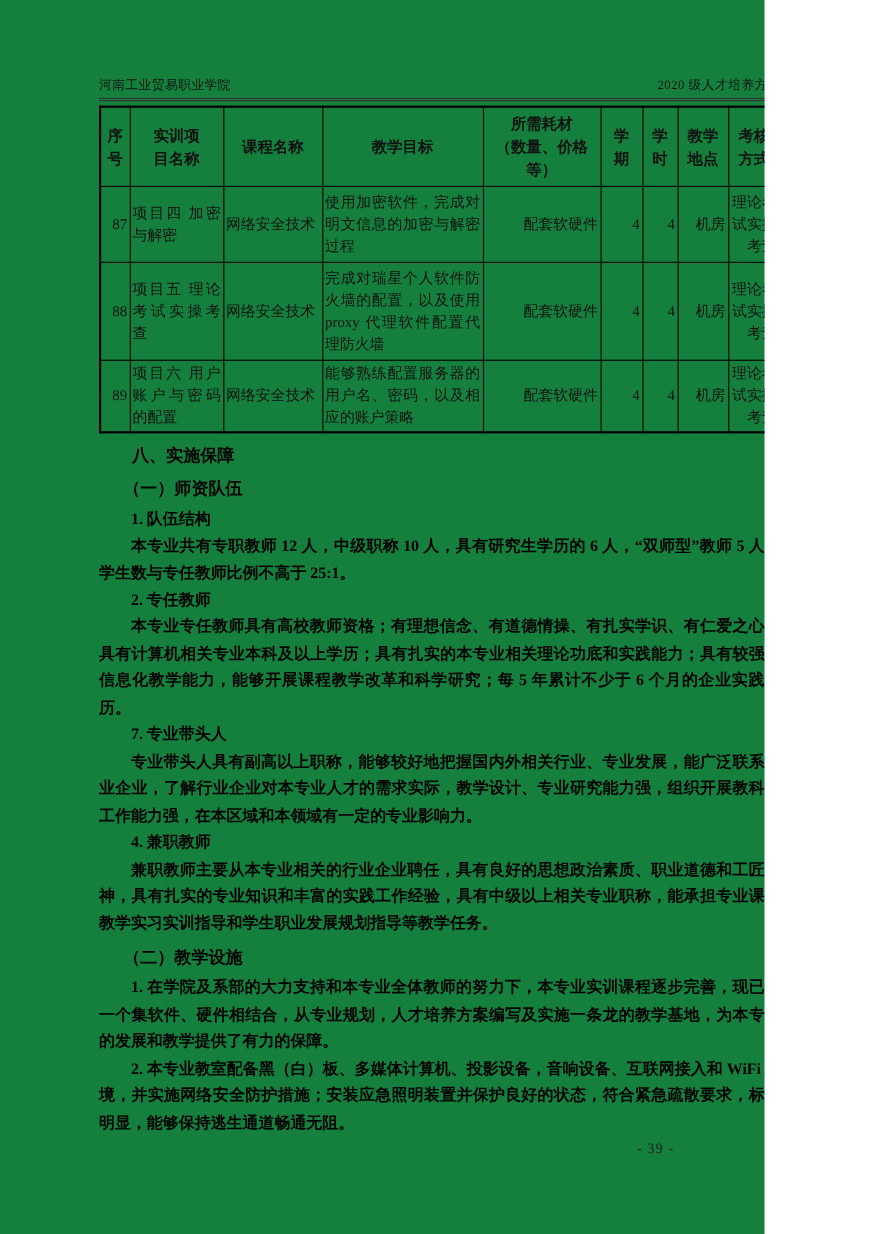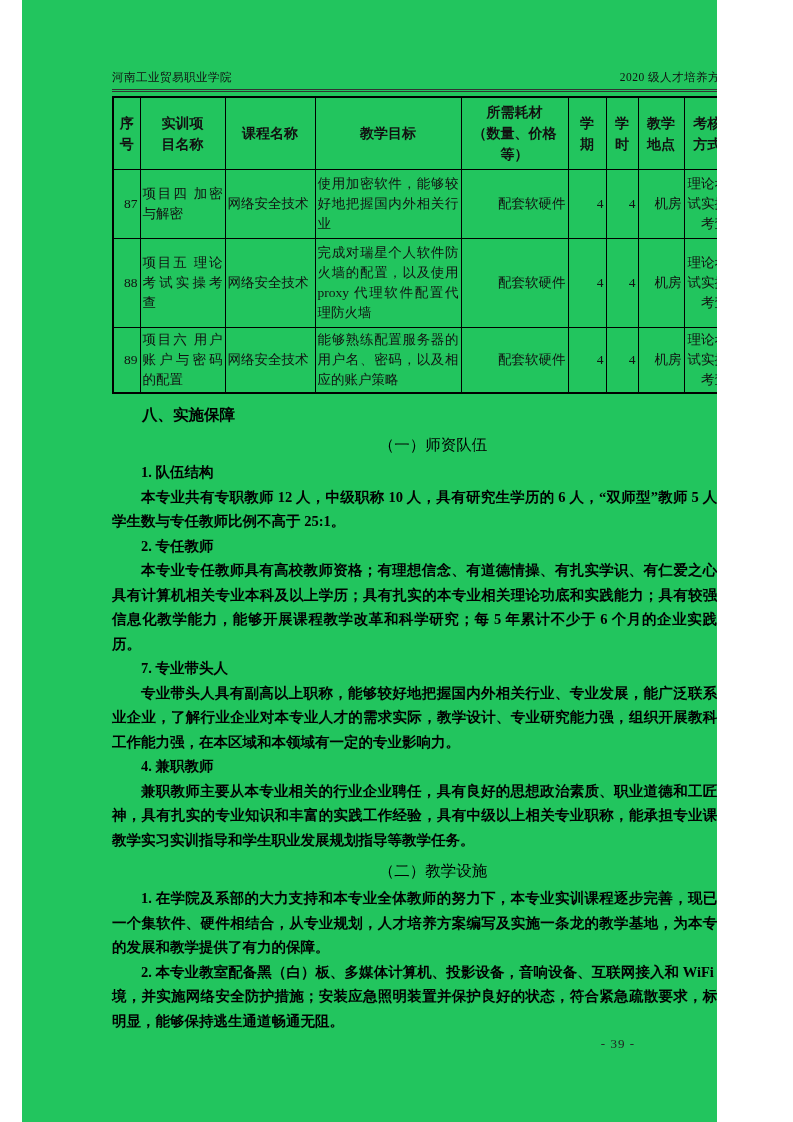--- a/index.html
+++ b/index.html
@@ -1,23 +1,22 @@
 <!DOCTYPE html>
 <html><head>
 <meta charset="utf-8">
 <style>
   html,body { margin:0; padding:0; background:#ffffff; }
   .page {
     position:relative;
     width:695px; height:1122px;
-    background:#22c55e;
+    background:#15803d;
     color:#111111;
     font-family:"Liberation Serif","DejaVu Serif",serif;
     overflow:hidden;
-    margin-left:22px;
   }
   
   .doc-header {
     position:absolute; left:90px; top:70px; width:620px;
     display:flex; justify-content:space-between; align-items:flex-end;
     font-size:11.5px; letter-spacing:0.5px;
     padding-bottom:4px;
     border-bottom:3px double #333333;
   }
   
@@ -55,23 +54,22 @@
 
   h2.sec-title {
     margin:10px 0 0 30px;
     font-family:Liberation Serif, serif;
     font-size:15.5px; font-weight:bold; color:#000;
     line-height:22px;
   }
   h3.sub-title {
     margin:8px 0 4px 22px;
     font-family:"Liberation Sans","DejaVu Sans",sans-serif;
-    font-size:15.5px; font-weight:normal; color:#000;
+    font-size:15.5px; font-weight:bold; color:#000;
     line-height:22px;
-    text-align:center;
   }
   p.body-para {
     margin:0;
     font-size:14.5px;
     line-height:24.5px;
     text-indent:2em;
     text-align:justify;
     color:#000;
     font-weight:bold;
   }
@@ -122,21 +120,21 @@
 地点</th>
           <th>考核
 方式</th>
         </tr>
       </thead>
       <tbody>
         <tr class="row-87">
           <td class="c-center">87</td>
           <td class="c-left">项目四 加密与解密</td>
           <td class="c-left">网络安全技术</td>
-          <td class="c-left">使用加密软件，能够较好地把握国内外相关行业</td>
+          <td class="c-left">使用加密软件，完成对明文信息的加密与解密过程</td>
           <td class="c-center">配套软硬件</td>
           <td class="c-center">4</td>
           <td class="c-center">4</td>
           <td class="c-center">机房</td>
           <td class="c-center">理论考试实操考查</td>
         </tr>
         <tr class="row-88">
           <td class="c-center">88</td>
           <td class="c-left">项目五 理论考试实操考查</td>
           <td class="c-left">网络安全技术</td>

